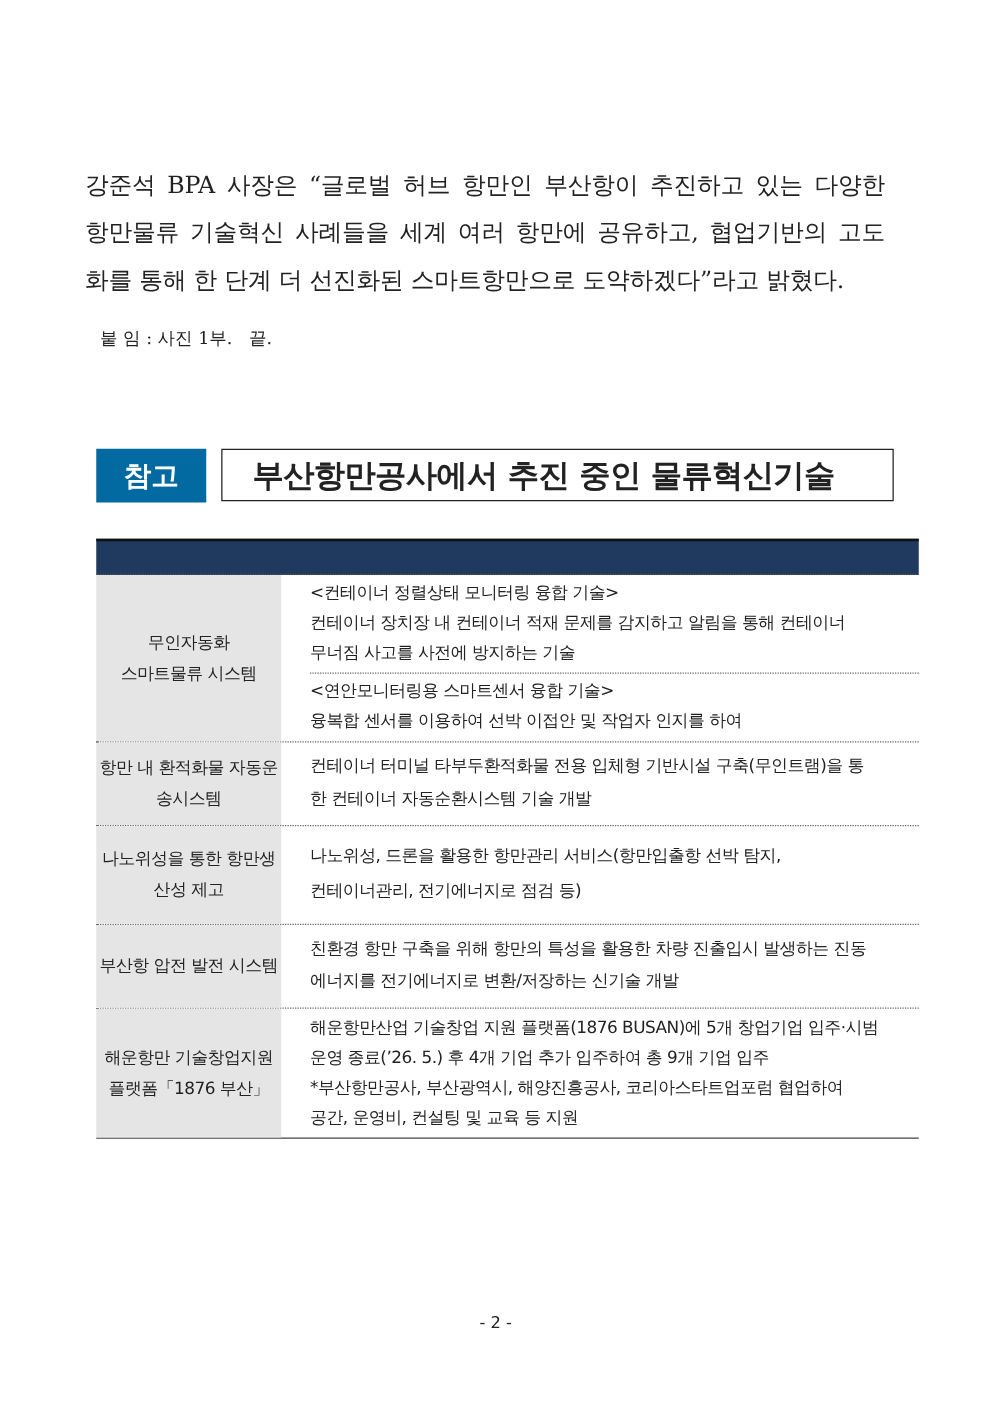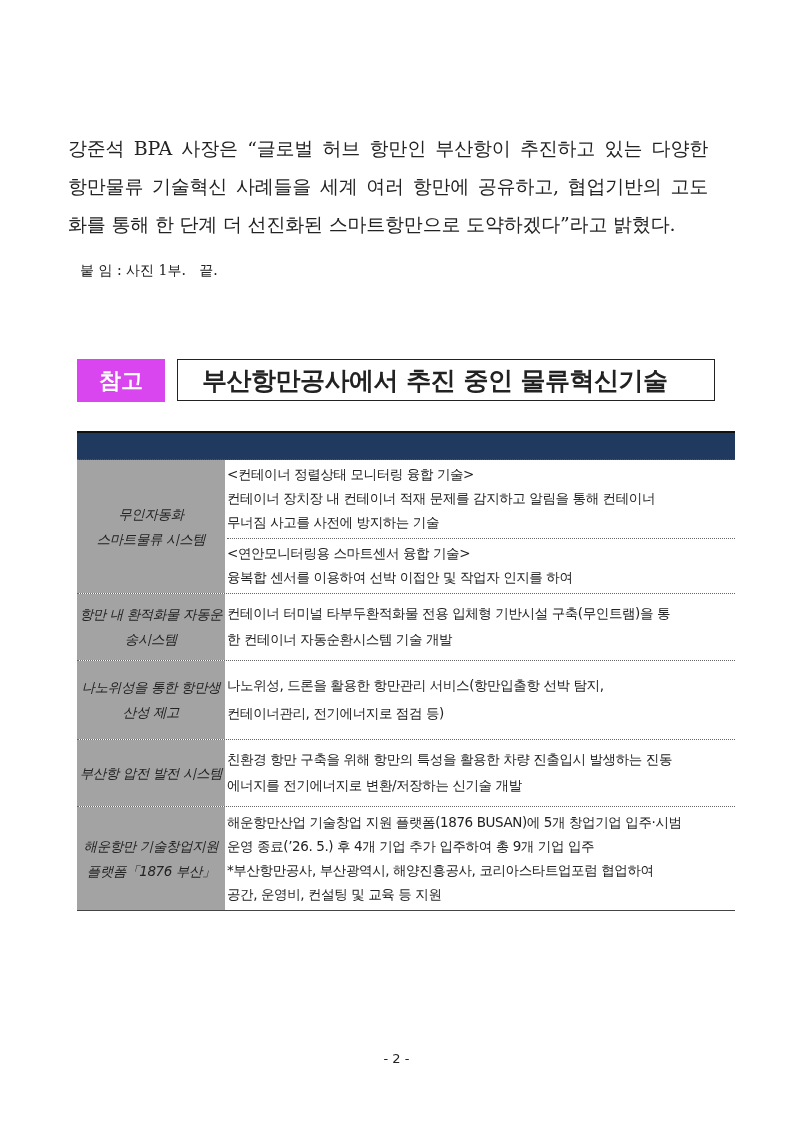--- a/index.html
+++ b/index.html
@@ -4,34 +4,34 @@
 <style>
   html, body { margin: 0; padding: 0; background: #ffffff; }
   body { width: 793px; height: 1123px; position: relative; overflow: hidden;
          font-family: "DejaVu Serif", "Liberation Serif", serif; color: #222; }
   .para { position: absolute; left: 68px; width: 640px; font-size: 19px;
           line-height: 38px; text-align: justify; letter-spacing: -0.2px; }
   .para .line { display: block; white-space: nowrap; text-align-last: justify; }
   .para .line.last { text-align-last: left; }
   .attach { position: absolute; left: 80px; top: 262px; font-size: 14px; white-space: pre; }
   .ref-badge { position: absolute; left: 77px; top: 359px; width: 88px; height: 43px;
-               background: #d946ef; color: #fff; font-family: "DejaVu Sans", sans-serif;
+               background: #0369a1; color: #fff; font-family: "DejaVu Sans", sans-serif;
                font-weight: bold; font-size: 22px; display: flex; align-items: center;
                justify-content: center; }
   .ref-title { position: absolute; left: 177px; top: 359px; width: 538px; height: 42px;
                border: 1.5px solid #222; box-sizing: border-box; display: flex; align-items: center;
                padding-left: 24px; font-family: "DejaVu Sans", sans-serif; font-weight: bold;
                font-size: 25px; letter-spacing: -0.5px; }
   .tbl { position: absolute; left: 77px; top: 431px; width: 658px; font-family: "DejaVu Sans", sans-serif; font-size: 13.5px; letter-spacing: -0.4px; }
   .tbl-head { height: 26px; background: #1f3a5e; border-top: 2px solid #111; border-bottom: 1px dotted #555; }
   .row { display: flex; border-bottom: 1px dotted #666; }
   .row.last { border-bottom: 1.5px solid #444; }
-  .cat { width: 148px; background: #a3a3a3; display: flex; align-items: center; justify-content: center;
-         text-align: center; line-height: 25px; flex-shrink: 0; font-style: italic; }
-  .desc { flex: 1; padding-left: 2px; }
+  .cat { width: 148px; background: #e5e5e5; display: flex; align-items: center; justify-content: center;
+         text-align: center; line-height: 25px; flex-shrink: 0; }
+  .desc { flex: 1; padding-left: 23px; }
   .desc .sub { padding: 2px 0 4px 0; line-height: 24px; }
   .desc .sub + .sub { border-top: 1px dotted #666; }
   .desc .l { display: block; white-space: nowrap; }
   .page-num { position: absolute; top: 1051px; left: 0; width: 793px; text-align: center;
               font-family: "DejaVu Sans", sans-serif; font-size: 13px; }
 </style>
 </head>
 <body>
 
 <div class="para" style="top:129px;">

